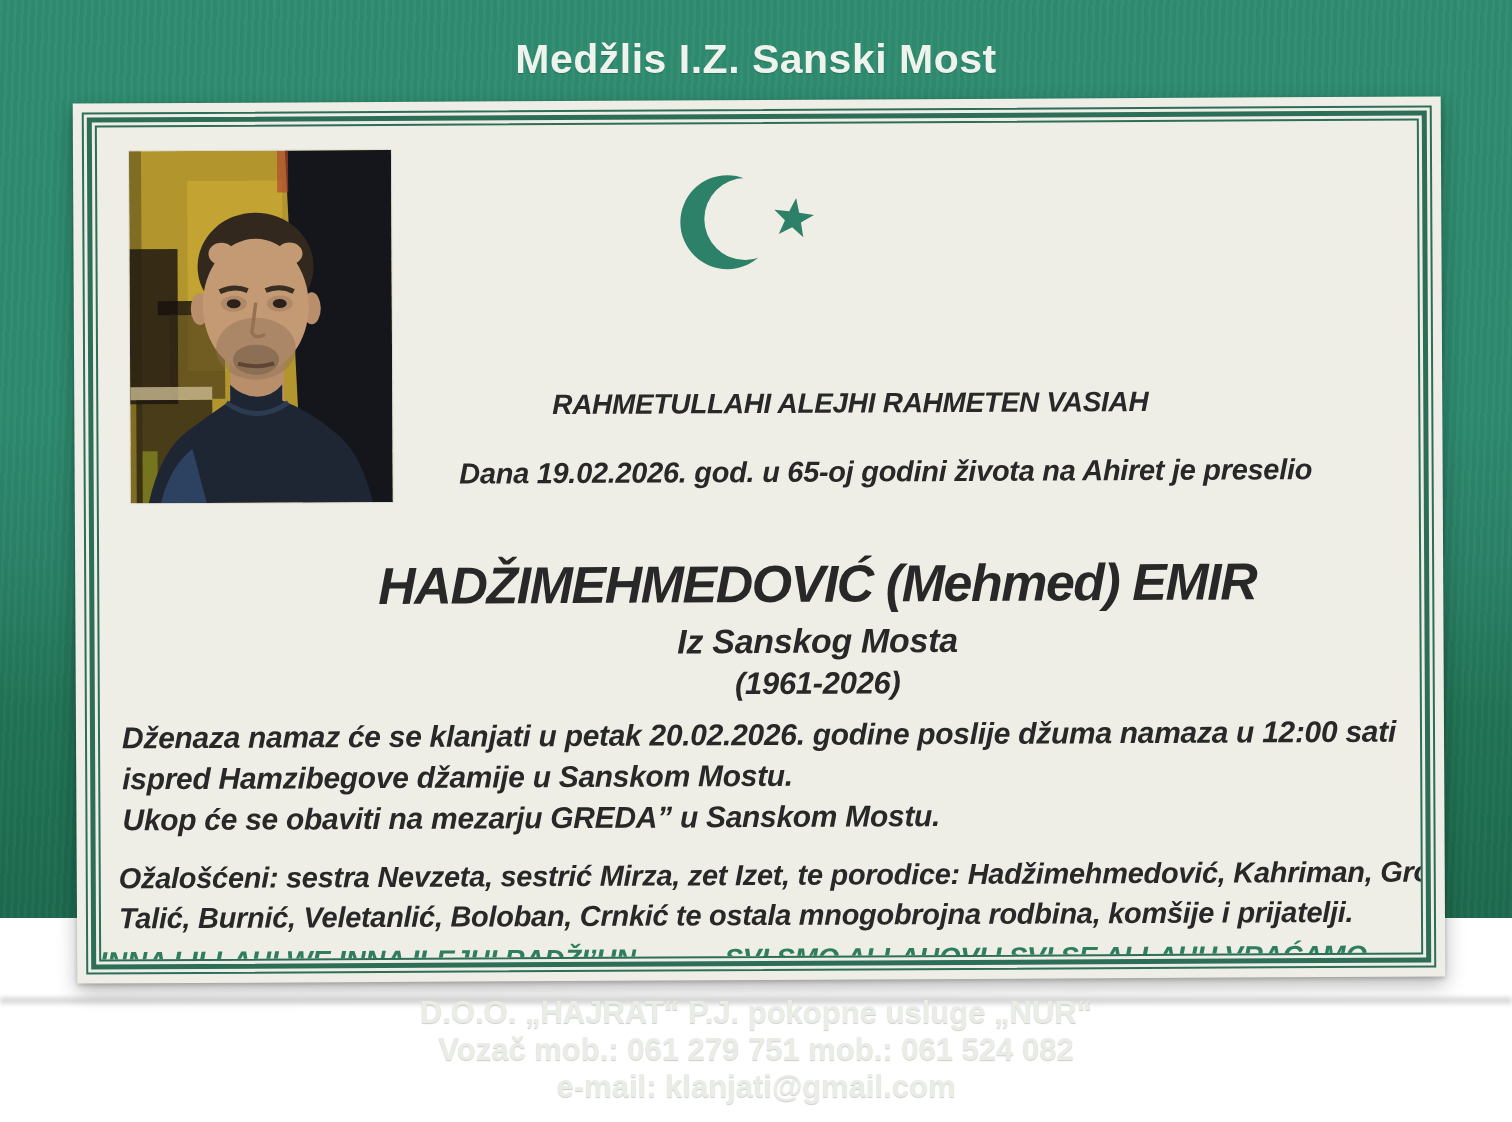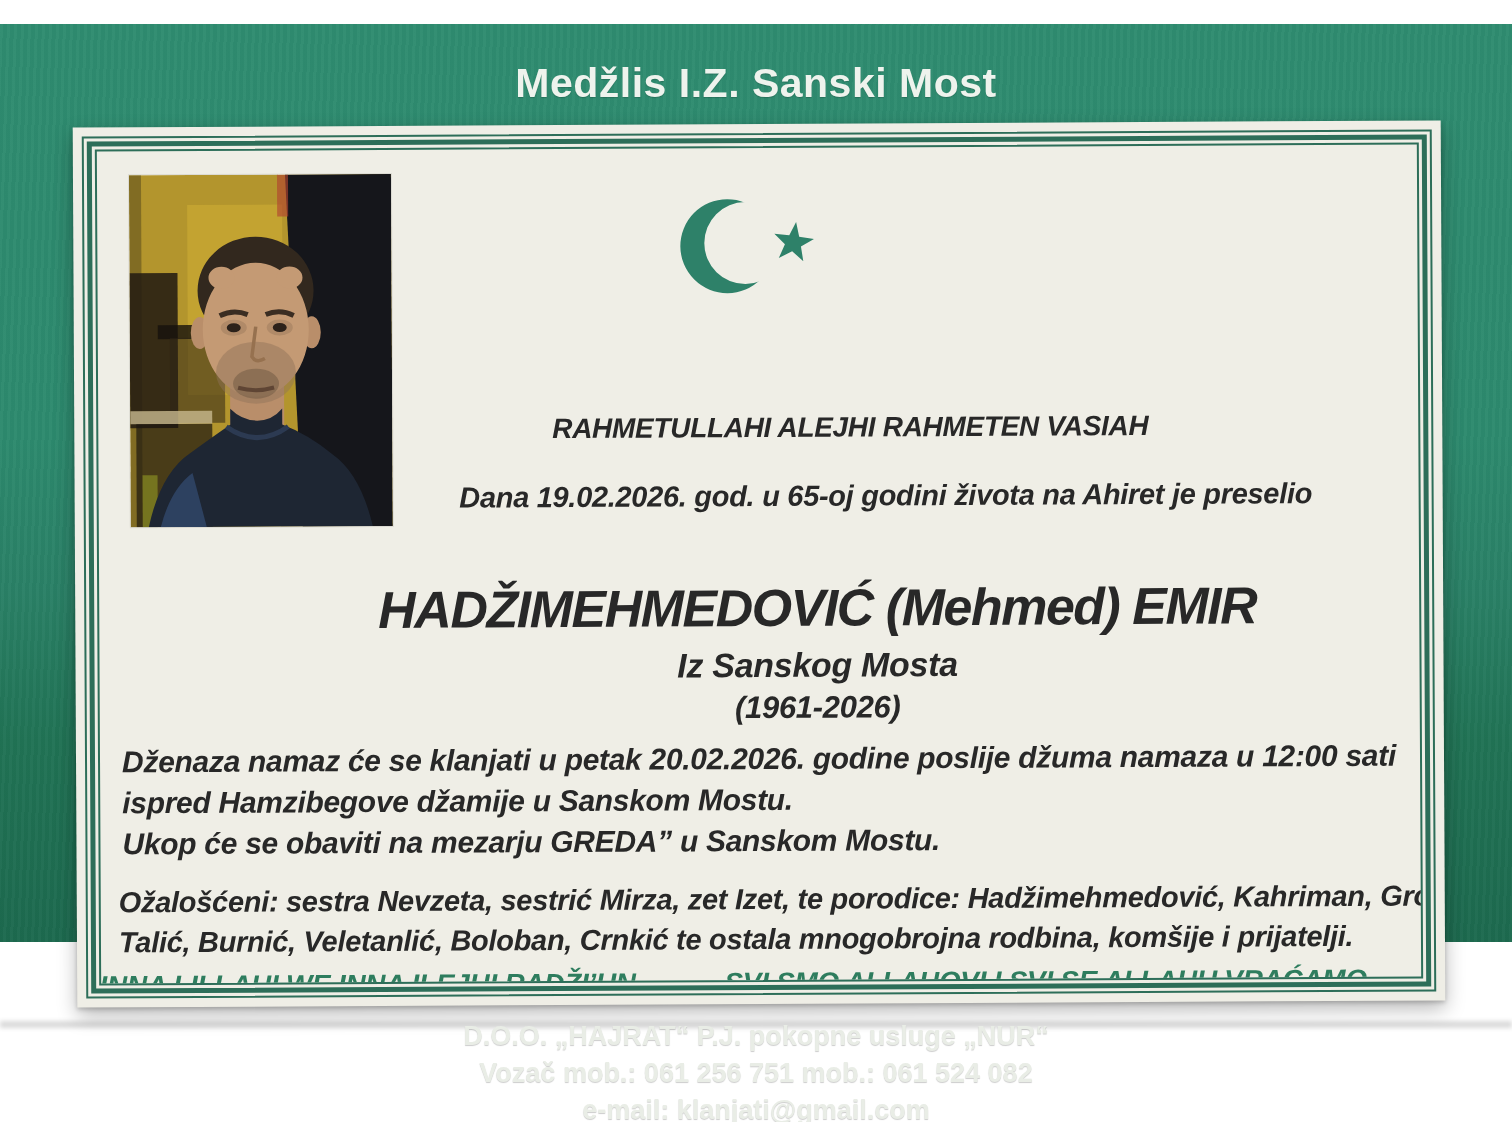--- a/index.html
+++ b/index.html
@@ -5,21 +5,20 @@
   html,body{margin:0;padding:0;}
   body{
     width:1512px;height:1122px;overflow:hidden;
     font-family:"Liberation Sans", sans-serif;
     -webkit-font-smoothing:antialiased;
   }
   .canvas{
     position:relative;width:1512px;height:918px;
     background:
       linear-gradient(180deg,#2f8c70 0%,#2d8a6e 45%,#2a8066 62%,#217355 78%,#1d6a4f 100%);
-    margin-top: 24px;
   }
   .canvas::before{ 
     content:"";position:absolute;inset:0;
     background:repeating-linear-gradient(92deg,rgba(255,255,255,.025) 0 3px,rgba(0,0,0,.02) 3px 7px);
     pointer-events:none;
   }
   .fold-shadow{
     position:absolute;left:0;right:0;top:997px;height:7px;
     background:rgba(0,0,0,.14);filter:blur(2px);
   }
@@ -57,21 +56,21 @@
   .funeral{margin-top:12px;padding-left:22px;font-size:30px;line-height:41px;}
   .funeral div{white-space:nowrap;}
   .mourners{margin-top:18px;padding-left:18px;font-size:29px;line-height:40px;}
   .mourners div{white-space:nowrap;}
   .closing{margin-top:8px;text-align:center;transform:translateX(-28px);
            color:#2e7d5e;font-size:28px;white-space:nowrap;}
 
   
   .footer{
     position:absolute;left:0;right:0;top:994px;text-align:center;
-    color:#e9ede6;font-weight:bold;font-size:27px;line-height:37px;
+    color:#e9ede6;font-weight:bold;font-size:31px;line-height:37px;
     text-shadow:0 1px 1px rgba(0,0,0,.2);
   }
 </style>
 </head>
 <body>
 
 <div class="canvas">
 
   <div class="org-title">Medžlis I.Z. Sanski Most</div>
 
@@ -150,17 +149,17 @@
       </div>
     </div>
     </div>
     </div>
   </div>
 
   <div class="fold-shadow"></div>
 
   <div class="footer">
     <div>D.O.O. „HAJRAT“ P.J. pokopne usluge „NUR“</div>
-    <div>Vozač mob.: 061 256 751 mob.: 061 524 082</div>
+    <div>Vozač mob.: 061 279 751 mob.: 061 524 082</div>
     <div>e-mail: klanjati@gmail.com</div>
   </div>
 
 </div>
 
 </body></html>

